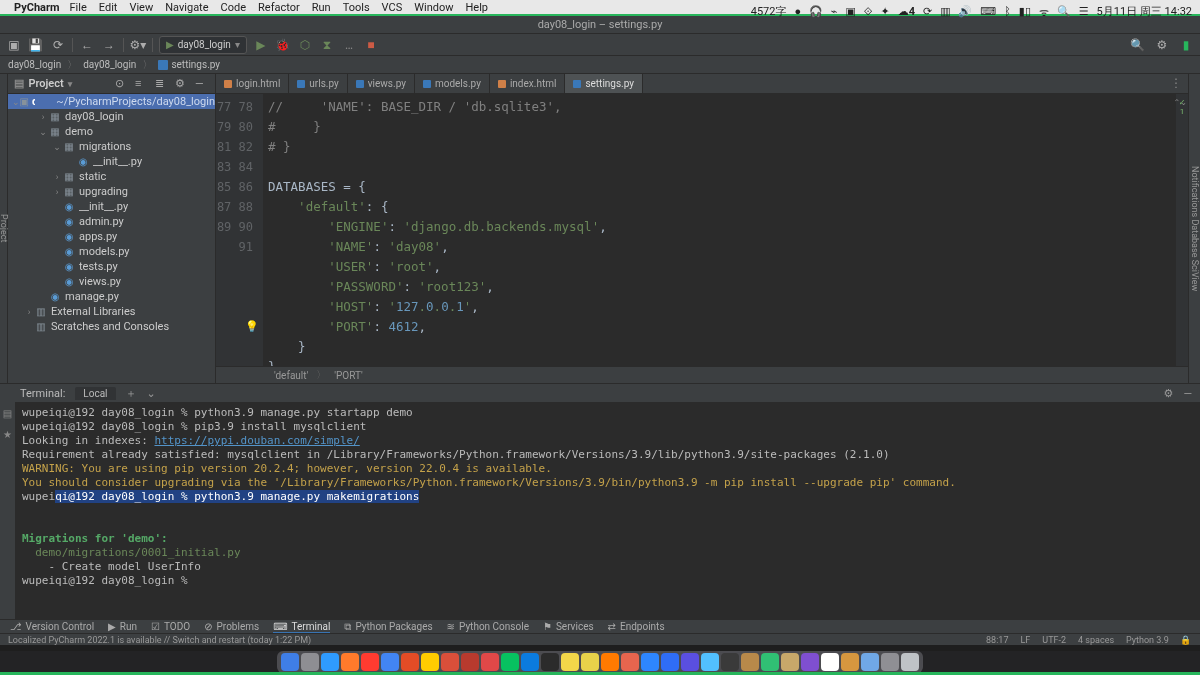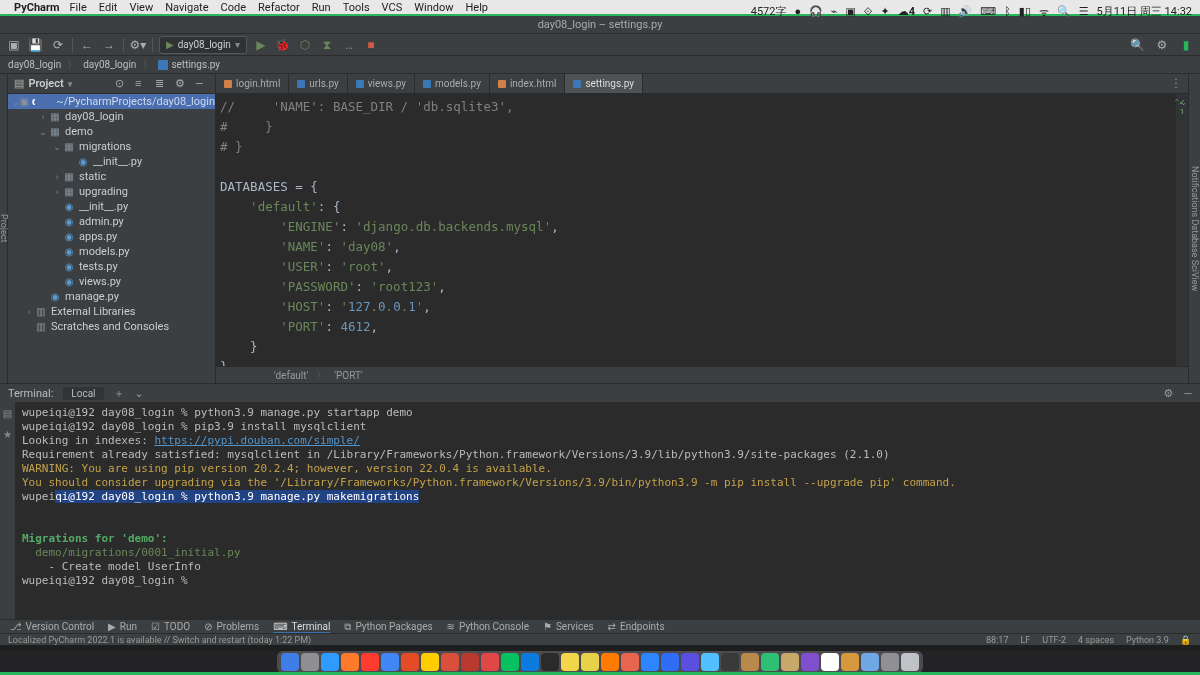--- a/index.html
+++ b/index.html
@@ -54,21 +54,21 @@
   .gutter-col { width: 48px; background: #313335; color: #606366; font-family: "Menlo","Consolas",monospace; font-size: 12px; text-align: right; padding-right: 10px; padding-top: 3px; line-height: 20px; border-right: 1px solid #2b2b2b; position:relative; }
   .gutter-col .bulb { position:absolute; right:4px; color:#e8b74a; font-size:11px;}
   .code-col { flex: 1; font-family: "Menlo","Consolas",monospace; font-size: 12.5px; line-height: 20px; padding-top: 3px; padding-left: 4px; color: #a9b7c6; white-space: pre; }
   .tok-str { color: #6a8759; } .tok-num { color: #6897bb; } .tok-cmt { color: #808080; }
   .editor-scrolltrack { width: 12px; background: #313335; position: relative; }
   .editor-scrolltrack .hint { position:absolute; top:4px; left:0; width:100%; font-size:8px; color:#7ab86f; text-align:center; }
   .editor-scrolltrack .arr { position:absolute; top:4px; right:1px; color:#888; font-size:8px;}
   .crumb-bar { height: 17px; background: #3c3f41; border-top: 1px solid #2b2b2b; font-size: 10px; color: #999; display: flex; align-items: center; padding-left: 58px; gap: 8px; }
   
   .terminal-wrap { height: 236px; display: flex; flex-direction: column; border-top: 1px solid #2b2b2b; }
-  .terminal-head { height: 18px; background: #3c3f41; display: flex; align-items: center; font-size: 11px; color: #bbb; padding: 0 8px; gap: 10px; position: relative; }
+  .terminal-head { height: 18px; background: #3c3f41; display: flex; align-items: center; font-size: 11px; color: #bbb; padding: 0 20px; gap: 10px; position: relative; }
   .terminal-head .tab { background: #313335; padding: 1px 8px; border-radius: 2px 2px 0 0; font-size:10px;}
   .terminal-head .right { position: absolute; right: 8px; display: flex; gap: 10px; color:#999; }
   .terminal-body { flex: 1; display: flex; }
   .terminal-left { width: 16px; background: #3c3f41; border-right: 1px solid #2b2b2b; display:flex; flex-direction:column; align-items:center; padding-top:6px; gap:10px; color:#888; font-size:10px;}
   .terminal-out { flex: 1; background: #2b2b2b; font-family: "Menlo","Consolas",monospace; font-size: 11px; line-height: 14px; color: #bbb; padding: 4px 6px; white-space: pre; overflow: hidden; }
   .term-yellow { color: #c4a24a; } .term-green { color: #6a8759; } .term-bold { color: #55a967; font-weight:600; }
   .term-link { color: #5394c9; text-decoration: underline; }
   .term-sel { background: #214283; color:#fff; }
   
   .tool-bar { height: 14px; background: #3c3f41; border-top: 1px solid #2b2b2b; display: flex; align-items: center; font-size: 10px; color: #aaa; padding: 0 10px; gap: 14px; }
@@ -267,20 +267,36 @@
     <div class="tabs-row" id="tabs-row">
       <div class="ed-tab"><span class="dot dot-html"></span>login.html</div>
         <div class="ed-tab"><span class="dot dot-py"></span>urls.py</div>
         <div class="ed-tab"><span class="dot dot-py"></span>views.py</div>
         <div class="ed-tab"><span class="dot dot-py"></span>models.py</div>
         <div class="ed-tab"><span class="dot dot-html"></span>index.html</div>
         <div class="ed-tab active"><span class="dot dot-py"></span>settings.py</div>
         <span class="more">⋮</span>
     </div>
     <div class="editor-body">
+      <div class="gutter-col" id="gutter">77
+78
+79
+80
+81
+82
+83
+84
+85
+86
+87
+88
+89
+90
+91
+<span class="bulb" style="top: 223px;">💡</span></div>
       <div class="code-col" id="code"><span class="tok-cmt">//     'NAME': BASE_DIR / 'db.sqlite3',</span>
 <span class="tok-cmt">#     }</span>
 <span class="tok-cmt"># }</span>
 
 DATABASES = {
     <span class="tok-str">'default'</span>: {
         <span class="tok-str">'ENGINE'</span>: <span class="tok-str">'django.db.backends.mysql'</span>,
         <span class="tok-str">'NAME'</span>: <span class="tok-str">'day08'</span>,
         <span class="tok-str">'USER'</span>: <span class="tok-str">'root'</span>,
         <span class="tok-str">'PASSWORD'</span>: <span class="tok-str">'root123'</span>,

